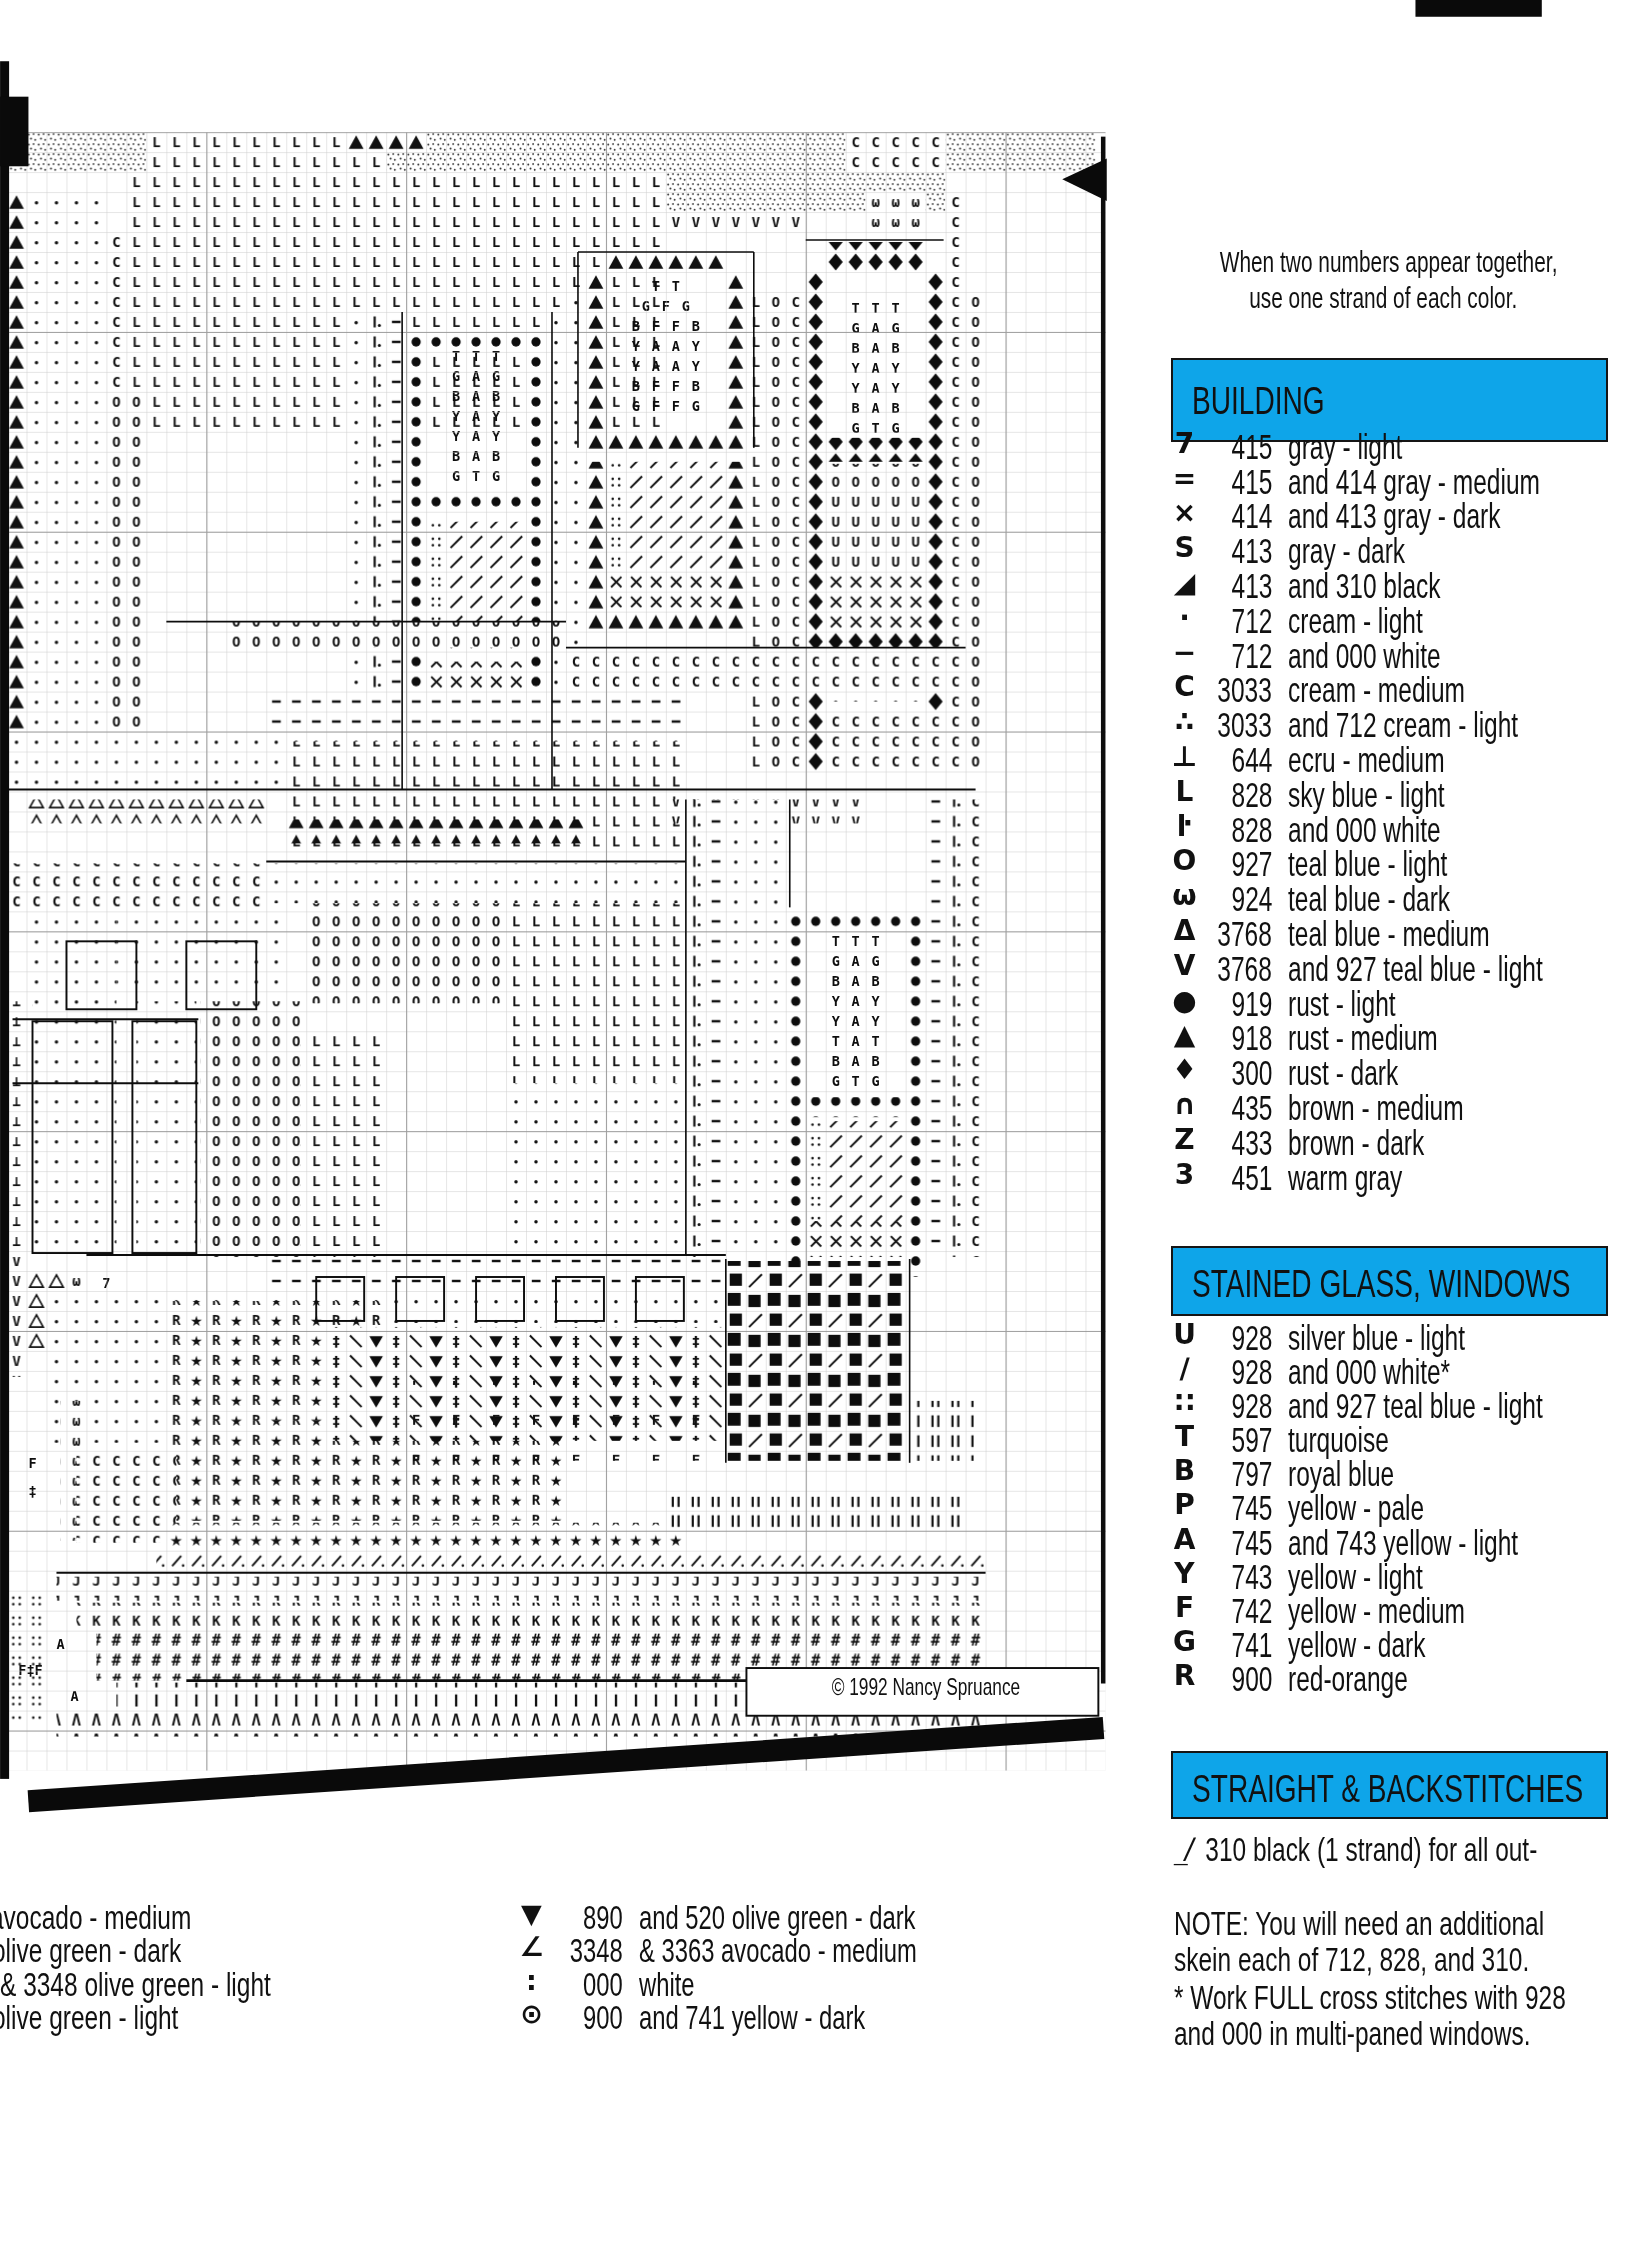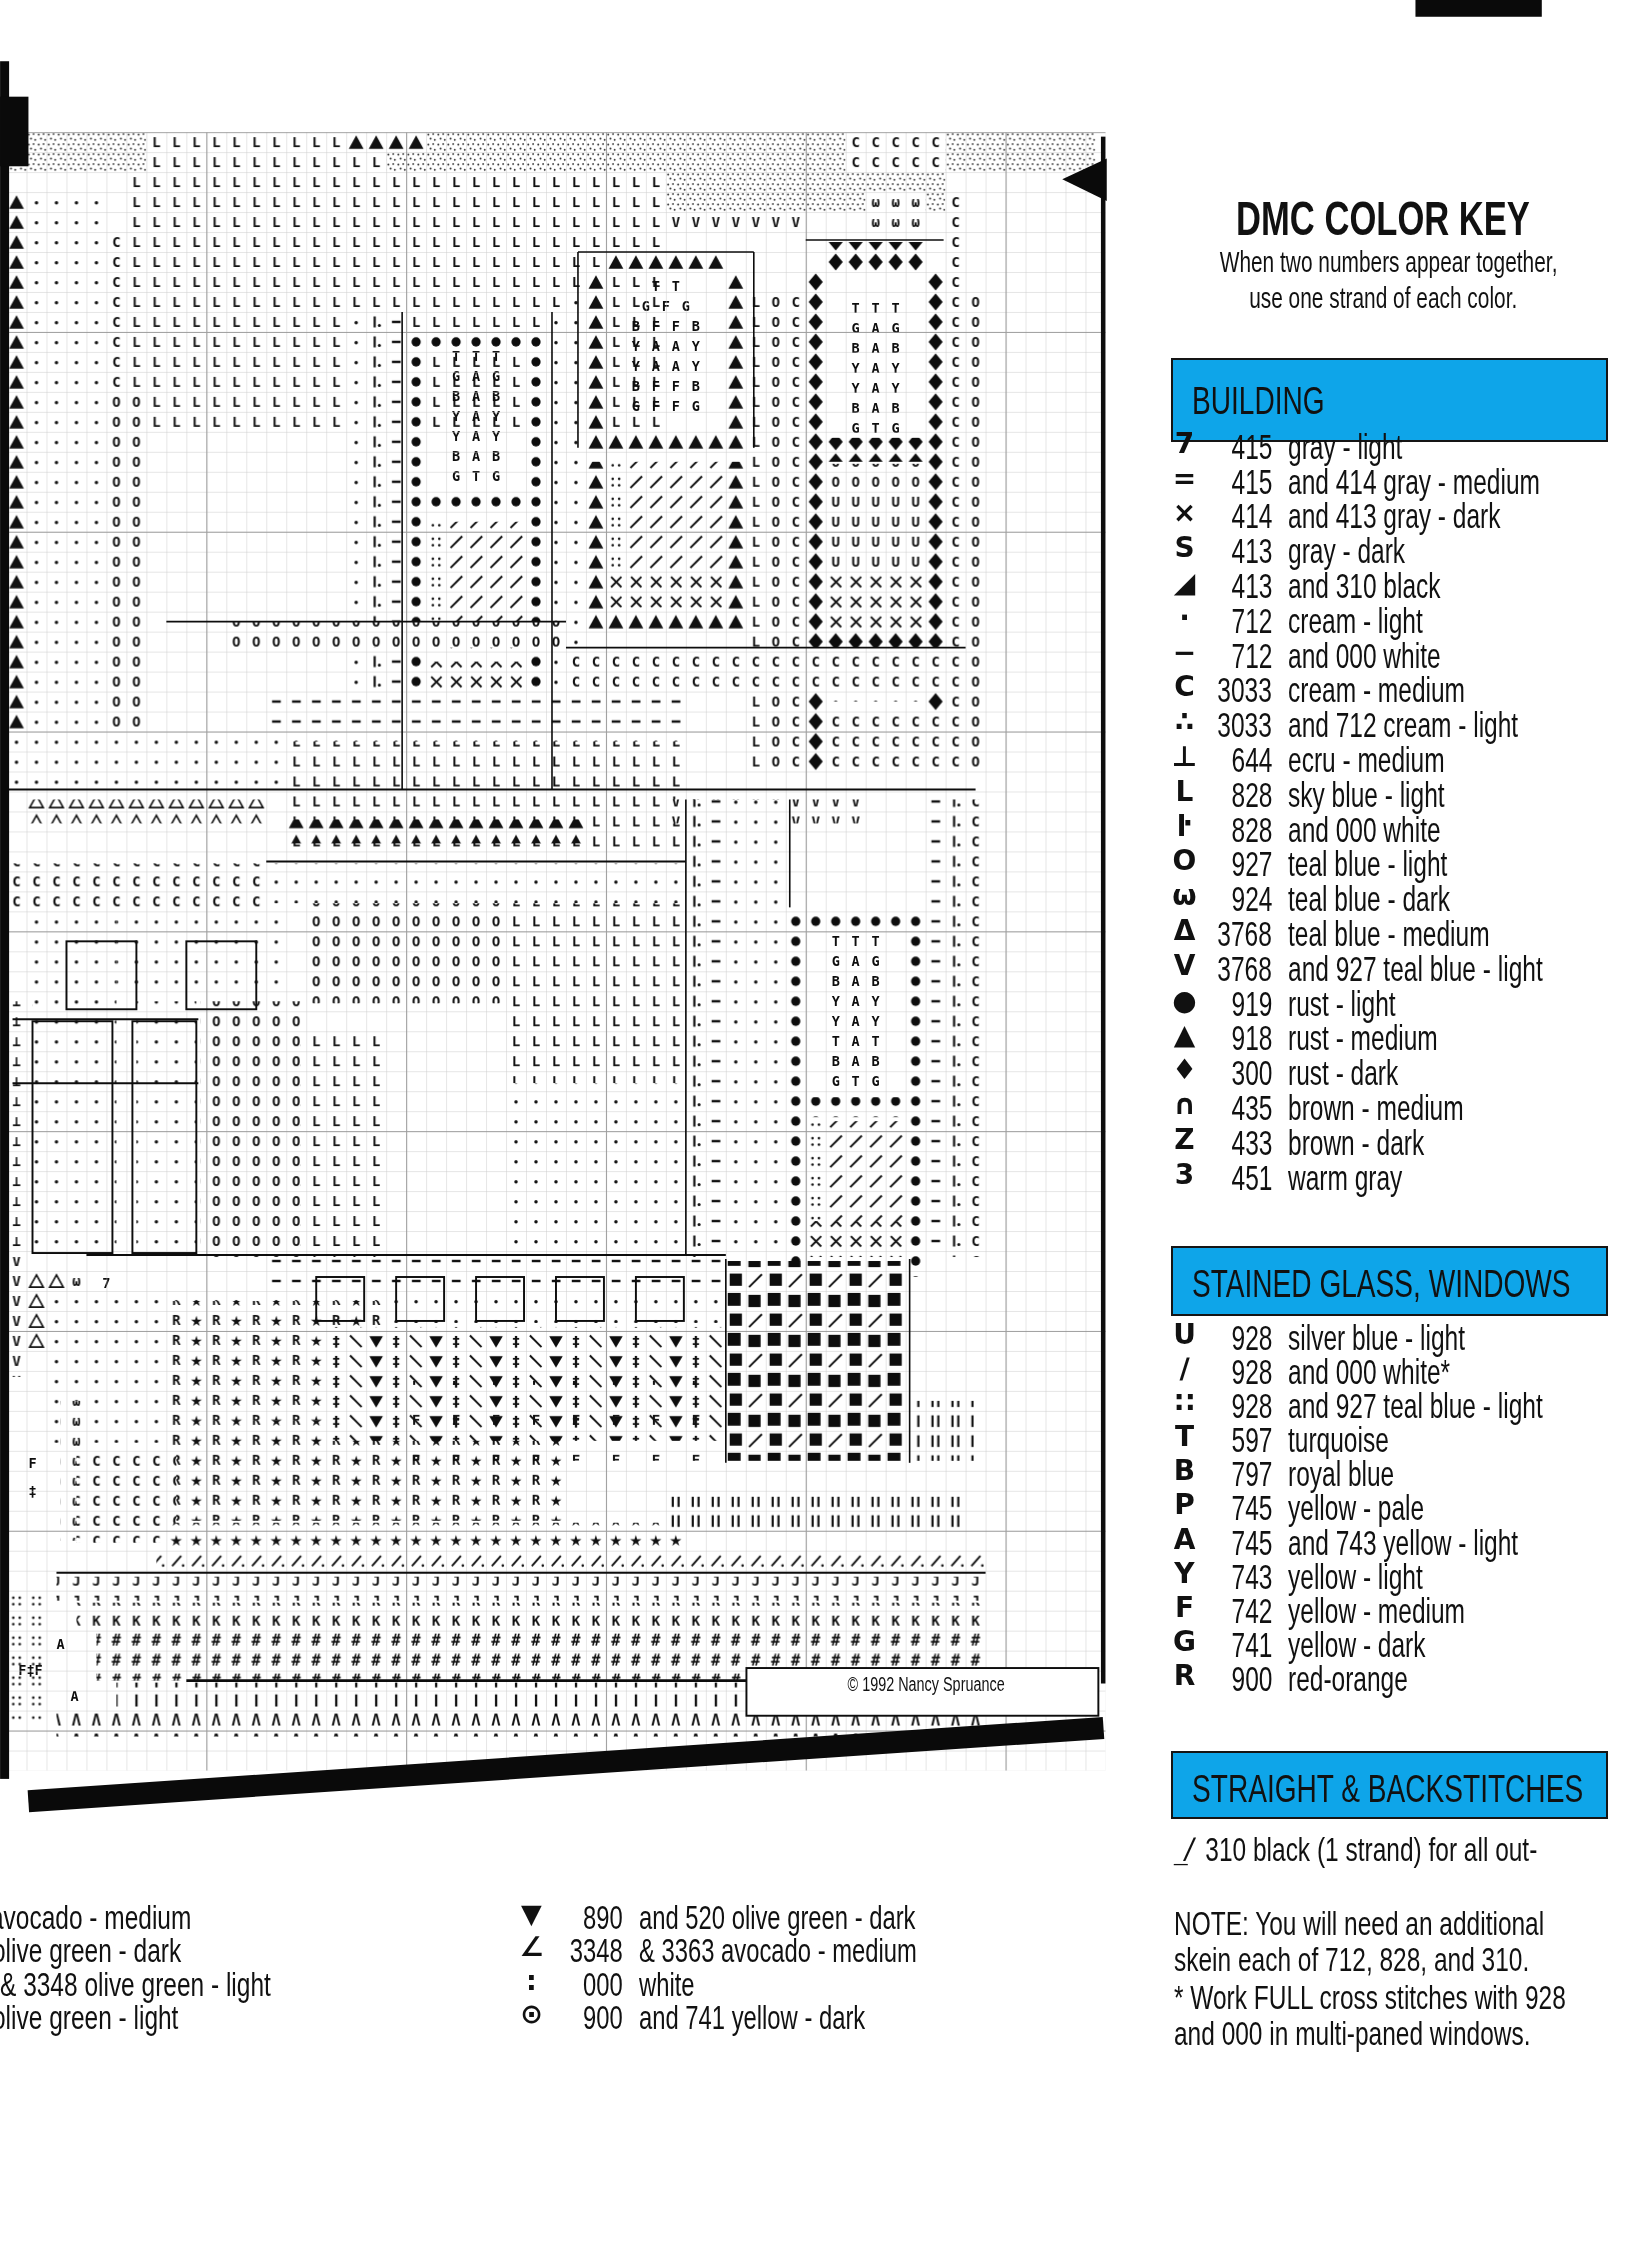--- a/index.html
+++ b/index.html
@@ -22,21 +22,21 @@
   .k-code>span,.k-name>span{display:inline-block;transform:scaleX(.70);transform-origin:left top;white-space:nowrap;}
   .k-code>span{transform-origin:right top;}
   .bs-line{position:absolute;left:1174px;font-size:34px;white-space:nowrap;}
   .lg-row{position:absolute;height:36px;font-size:34px;}
   .lg-sym{position:absolute;left:509px;width:45px;text-align:center;font-size:27px;font-family:"DejaVu Sans",sans-serif;font-weight:700;}
   .lg-code{position:absolute;left:538px;width:85px;text-align:right;}
   .lg-name{position:absolute;left:639px;white-space:nowrap;}
   .lg-code>span{display:inline-block;transform:scaleX(.70);transform-origin:right top;white-space:nowrap;}
   .lg-name>span{display:inline-block;transform:scaleX(.70);transform-origin:left top;white-space:nowrap;}
   .lp-line{position:absolute;font-size:34px;white-space:nowrap;}
-  .copyright{position:absolute;left:746px;top:1673px;width:360px;text-align:center;font-size:20px;white-space:nowrap;}
+  .copyright{position:absolute;left:746px;top:1673px;width:360px;text-align:center;font-size:24px;white-space:nowrap;}
 </style>
 </head>
 <body>
 
 <div class="page">
 
   <svg class="abs" style="left:0;top:0" width="1645" height="2261" viewBox="0 0 2552 3508">
     <defs>
       <pattern id="px-stip" width="15.5" height="15.5" patternUnits="userSpaceOnUse" x="10" y="205">
         <rect width="15.5" height="15.5" fill="#fff"></rect>
@@ -433,21 +433,20 @@
     <rect x="0" y="95" width="14" height="2665" fill="#0a0a0a"></rect>
     <rect x="0" y="150" width="44" height="108" fill="#0a0a0a"></rect>
     <rect x="2196" y="0" width="196" height="26" fill="#0a0a0a"></rect>
     <rect x="1708" y="212" width="7" height="2400" fill="#0d0d0d"></rect>
     <path d="M1648 278L1717 246L1717 312Z" fill="#0a0a0a"></path>
     <rect x="40" y="2664" width="1672" height="34" fill="#0a0a0a" transform="rotate(-3.9 1712 2681)"></rect>
   </svg>
 
   <div class="copyright"><span class="squeeze">© 1992 Nancy Spruance</span></div>
 
-  <div class="abs ttl" style="left:1154px;top:191px;width:458px;text-align:center"><span class="squeeze">DMC COLOR KEY</span></div>
   <div class="abs sub" style="left:1154px;top:282px;width:458px;text-align:center"><span class="squeeze">use one strand of each color.</span></div>
   <div class="abs sub" style="left:1154px;top:246px;width:458px;text-align:center"><span class="squeeze">When two numbers appear together,</span></div>
 
   <div class="keybox" style="top:358px;height:80px;">
     <span class="lbl" style="top:19.3px"><span class="squeezeL">BUILDING</span></span>
   </div>
   <div id="building-list">
       <div class="k-row" style="top: 427px;">
         <span class="k-sym">7</span>
         <span class="k-code"><span>415</span></span>

